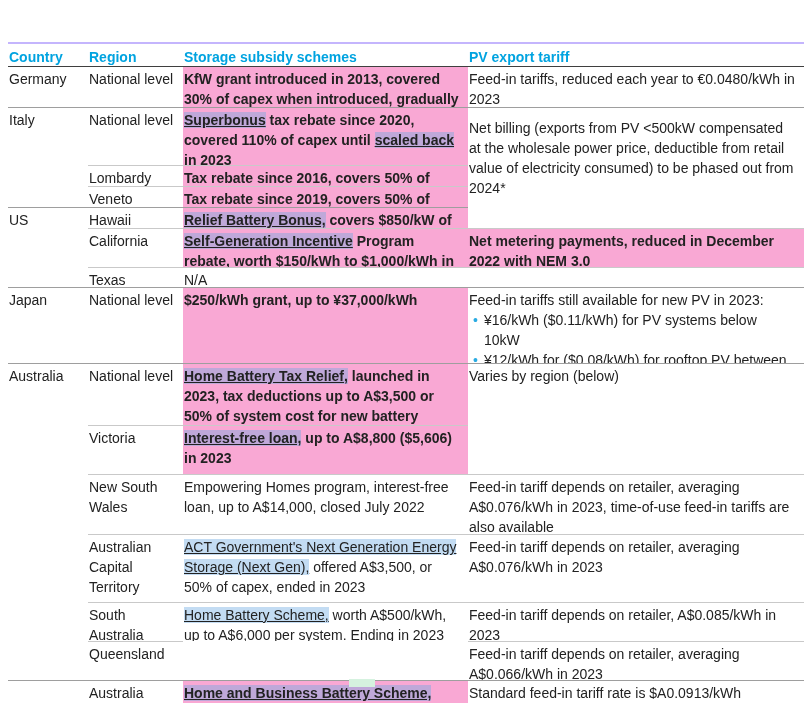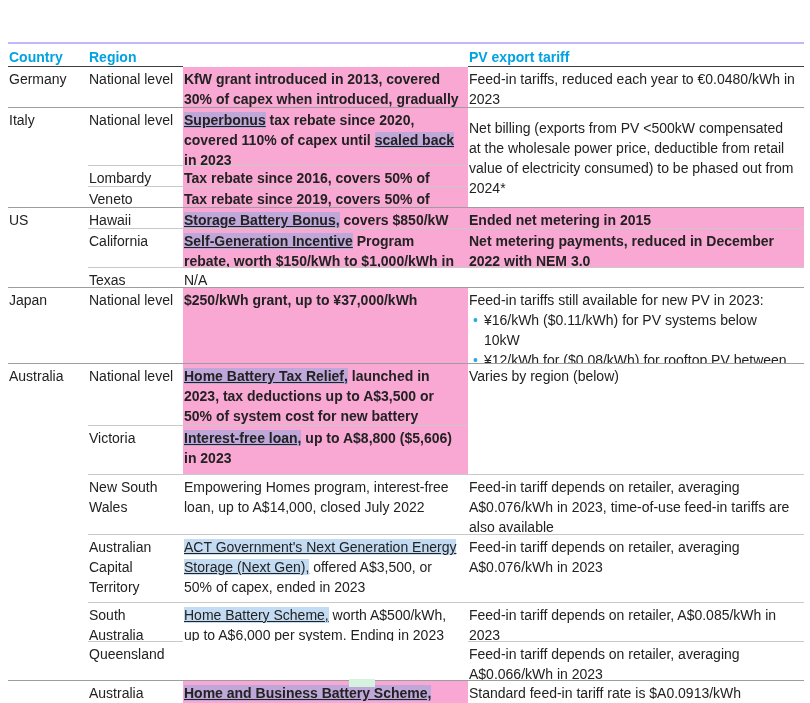--- a/index.html
+++ b/index.html
@@ -28,20 +28,21 @@
   .green-mark{position:absolute;left:349px;top:679px;width:26px;height:8px;background:#d5f2df;}
 </style>
 </head>
 <body>
 
 <div class="wrap">
   <div class="grid">
 
     <div class="cell hd" style="grid-row:1;grid-column:1"><span>Country</span></div>
     <div class="cell hd" style="grid-row:1;grid-column:2"><span>Region</span></div>
+    <div class="cell hd" style="grid-row:1;grid-column:3"><span>Storage subsidy schemes</span></div>
     <div class="cell hd" style="grid-row:1;grid-column:4"><span>PV export tariff</span></div>
 
     <div class="cell" style="grid-row:2;grid-column:1"><span>Germany</span></div>
     <div class="cell bt-full" style="grid-row:3 / span 3;grid-column:1"><span>Italy</span></div>
     <div class="cell bt-full" style="grid-row:9;grid-column:1"><span>Japan</span></div>
     <div class="cell bt-full" style="grid-row:6 / span 3;grid-column:1"><span>US</span></div>
     <div class="cell bt-full" style="grid-row:10 / span 6;grid-column:1"><span>Australia</span></div>
     <div class="cell bt-full" style="grid-row:16;grid-column:1"></div>
 
     <div class="cell" style="grid-row:2;grid-column:2"><span>National level</span></div>
@@ -56,22 +57,21 @@
     <div class="cell bt-full center-v" style="grid-row:3 / span 3;grid-column:4">
         <span>Net billing (exports from PV &lt;500kW compensated at the wholesale power price, deductible from retail value of electricity consumed) to be phased out from 2024*</span>
       </div>
 
     <div class="cell bt-part" style="grid-row:4;grid-column:2"><span>Lombardy</span></div>
     <div class="cell green bt-part" style="grid-row:4;grid-column:3"><span>Tax rebate since 2016, covers 50% of capex</span></div>
     <div class="cell bt-part" style="grid-row:5;grid-column:2"><span>Veneto</span></div>
     <div class="cell green bt-part" style="grid-row:5;grid-column:3"><span>Tax rebate since 2019, covers 50% of capex</span></div>
 
     <div class="cell bt-full" style="grid-row:6;grid-column:2"><span>Hawaii</span></div>
-    <div class="cell green bt-full" style="grid-row:6;grid-column:3"><span class="hl">Storage Battery Bonus,</span><span> covers $850/kW of capex</span></div>
-    <div class="cell green bt-full" style="grid-row:6;grid-column:4"><span>Ended net metering in 2015</span></div>
+    <div class="cell green bt-full" style="grid-row:6;grid-column:3"><span class="hl">Relief Battery Bonus,</span><span> covers $850/kW of capex</span></div>
 
     <div class="cell bt-part" style="grid-row:7;grid-column:2"><span>California</span></div>
     <div class="cell green bt-part" style="grid-row:7;grid-column:3"><span class="hl">Self-Generation Incentive</span><span> Program rebate, worth $150/kWh to $1,000/kWh in 2023</span></div>
     <div class="cell green bt-part" style="grid-row:7;grid-column:4"><span>Net metering payments, reduced in December 2022 with NEM 3.0</span></div>
 
     <div class="cell bt-part" style="grid-row:8;grid-column:2"><span>Texas</span></div>
     <div class="cell bt-part" style="grid-row:8;grid-column:3"><span>N/A</span></div>
     <div class="cell bt-part" style="grid-row:8;grid-column:4"><span></span></div>
 
     <div class="cell bt-full" style="grid-row:9;grid-column:2"><span>National level</span></div>

